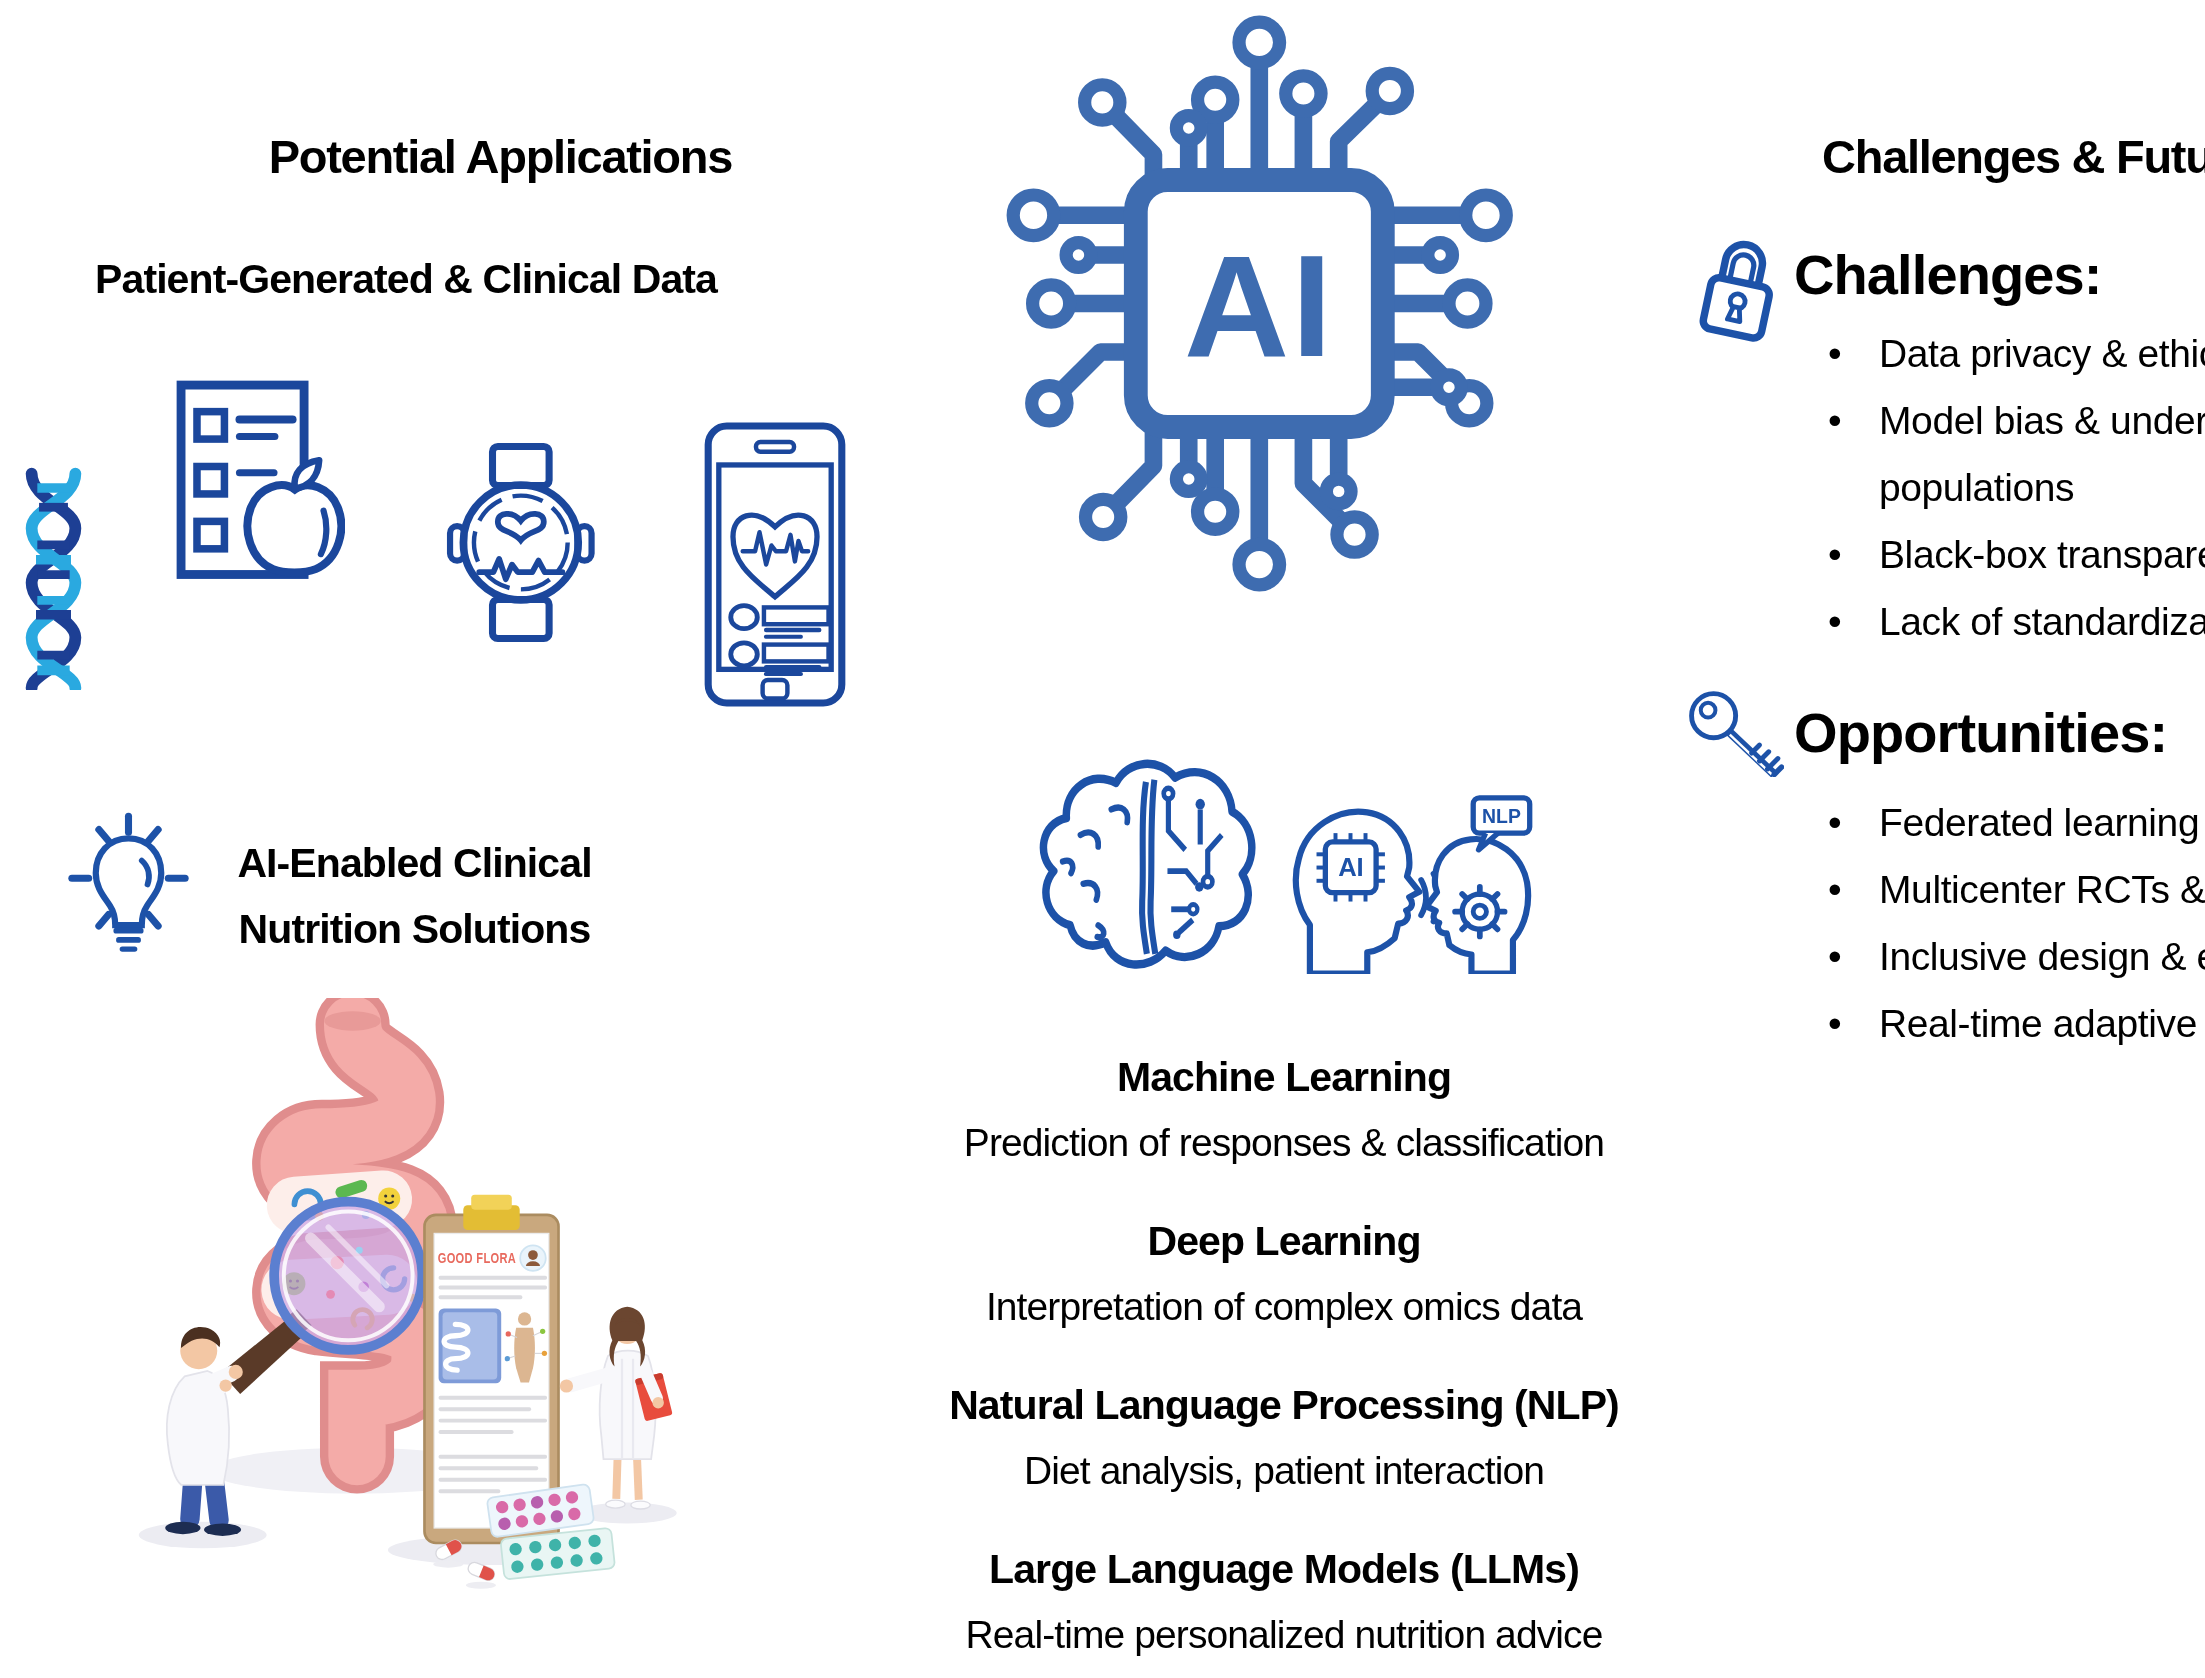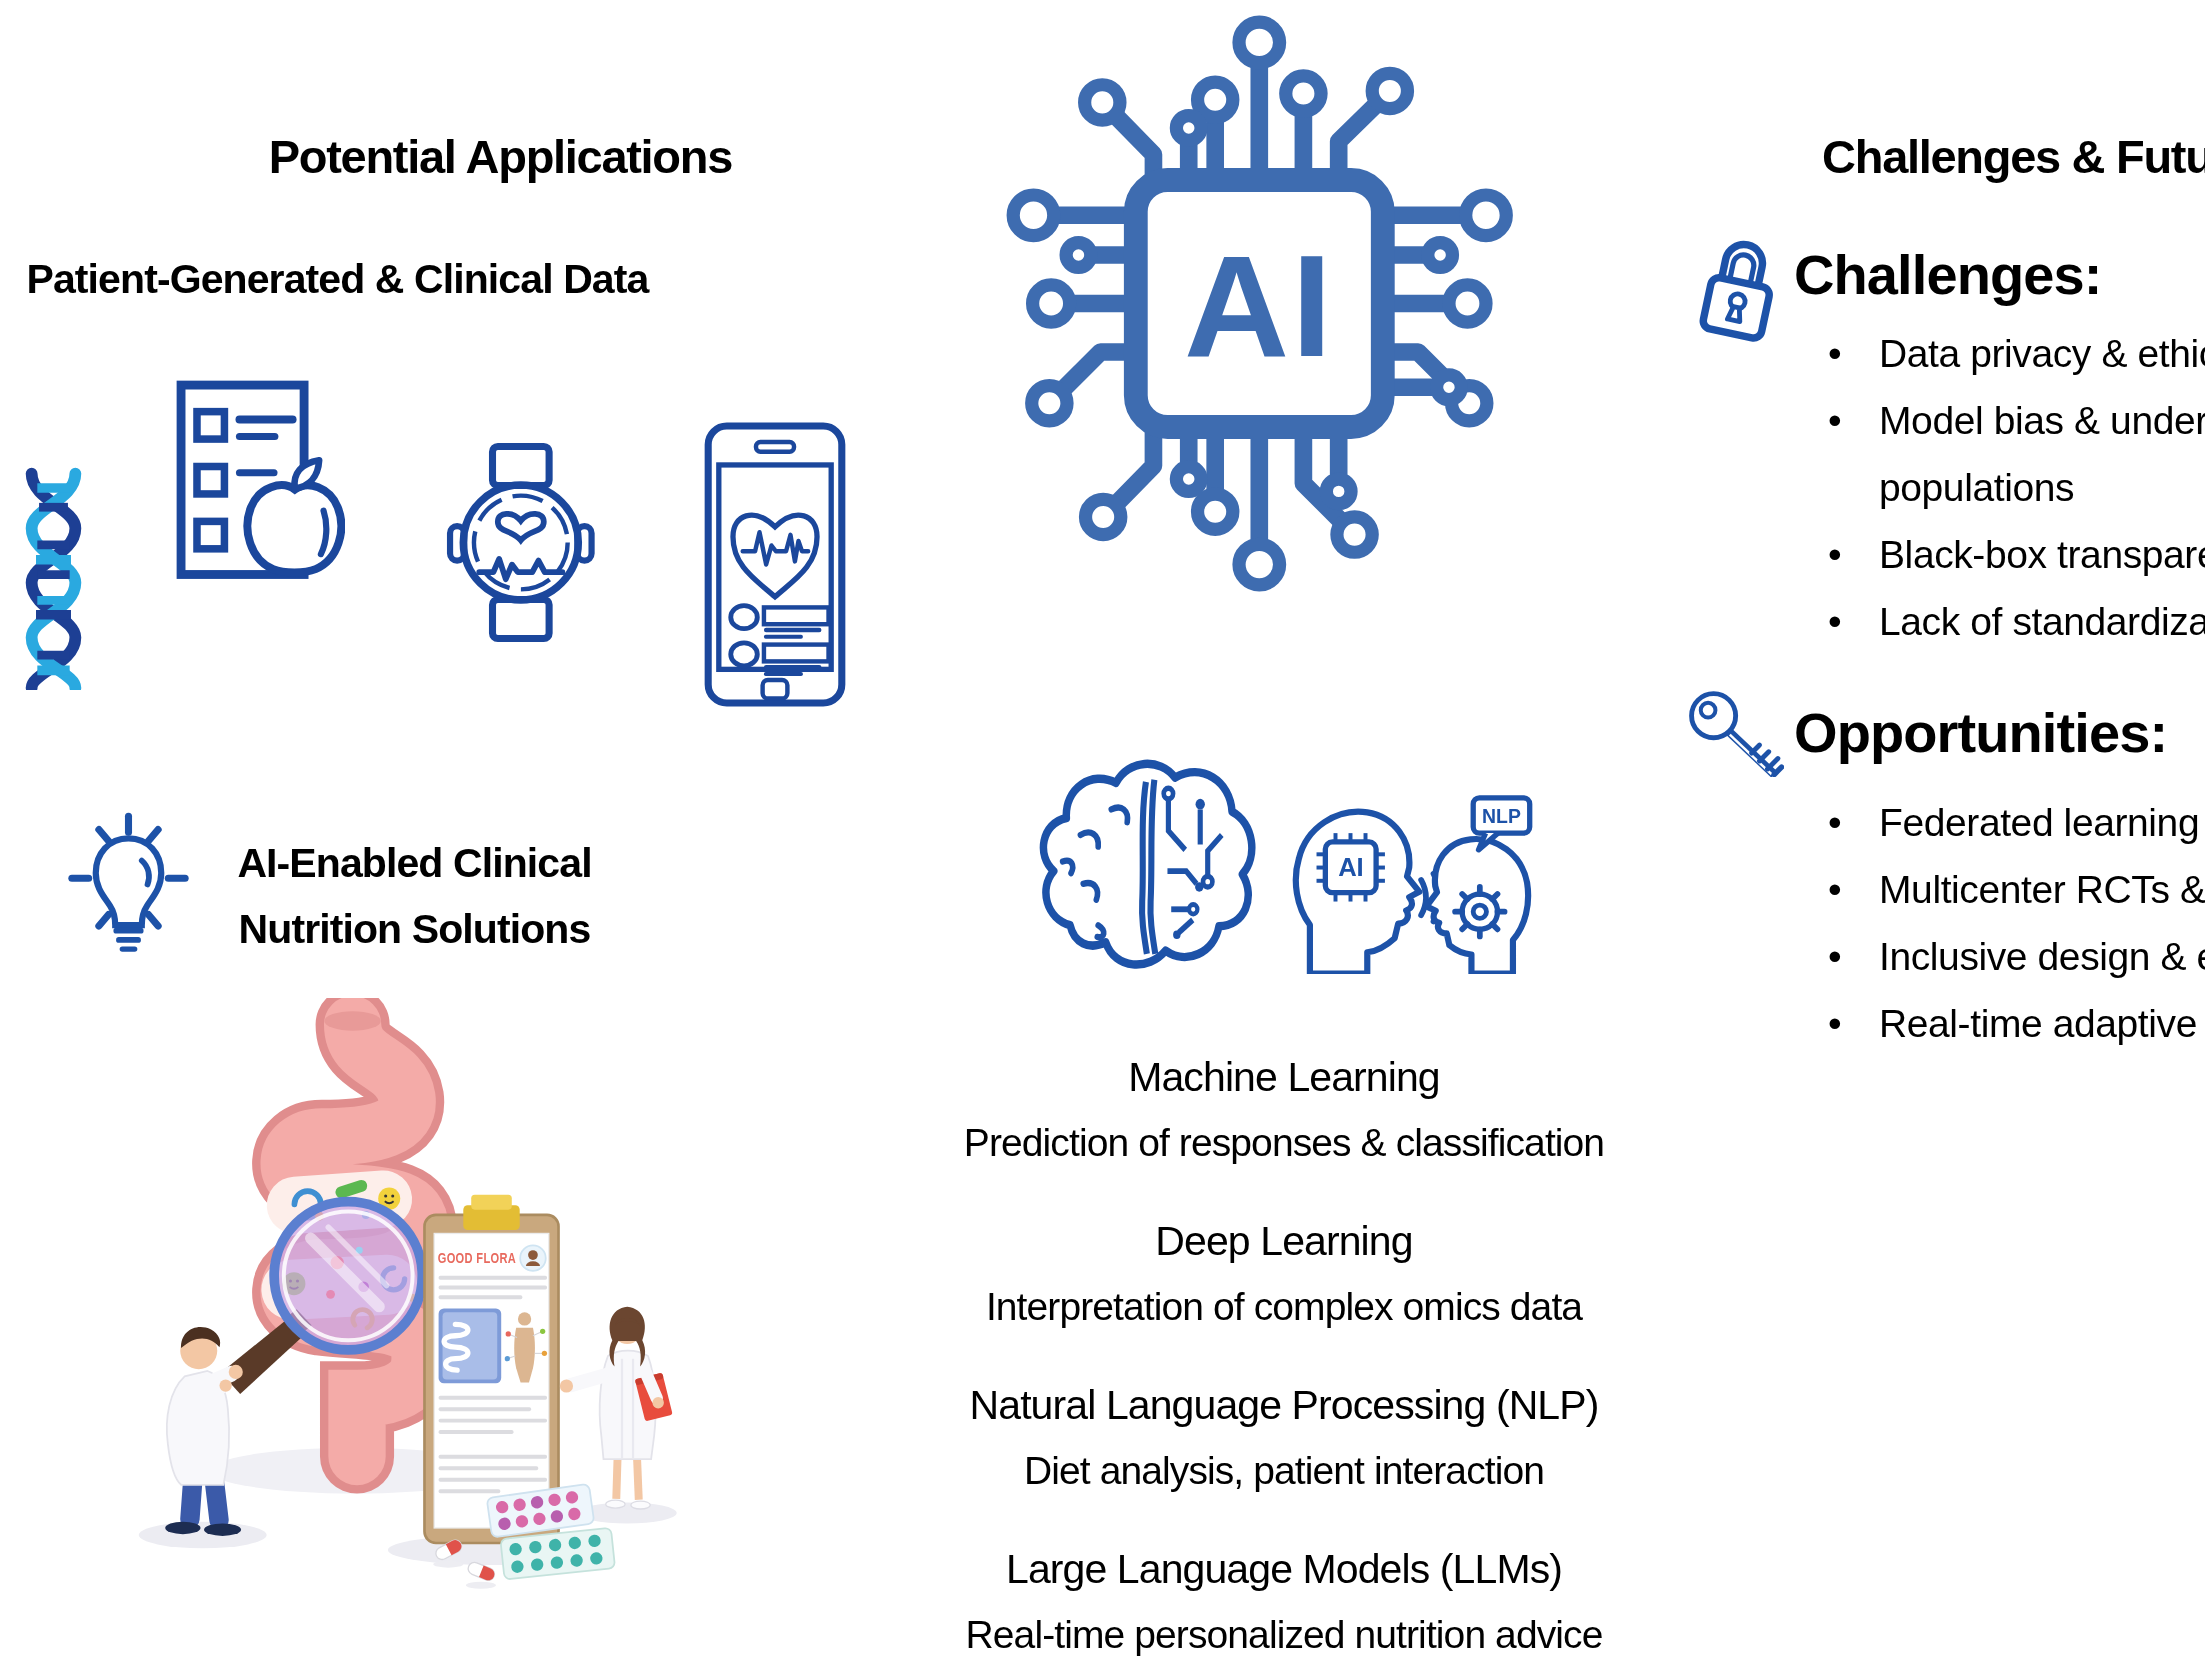--- a/index.html
+++ b/index.html
@@ -1,24 +1,24 @@
 <!DOCTYPE html>
 <html style="font-size:7px"><head>
 <meta charset="utf-8">
 <style>
   html,body{margin:0;padding:0;background:#ffffff;}
   .page{position:relative;width:2605px;height:1679px;background:#ffffff;overflow:hidden;
         font-family:"Liberation Sans",sans-serif;color:#000;}
   .abs{position:absolute;}
   .h1{font-size:47px;font-weight:700;letter-spacing:-1.3px;text-align:right;line-height:1.15;}
-  .h2{font-size:41px;font-weight:700;letter-spacing:-0.9px;line-height:1.2;}
+  .h2{font-size:41px;font-weight:700;letter-spacing:-0.9px;text-align:center;line-height:1.2;}
   .sol{font-size:41px;font-weight:700;letter-spacing:-0.9px;text-align:center;line-height:66px;}
   .methods{width:900px;text-align:center;}
   .m-group{margin-bottom:32px;}
-  .m-title{font-size:41px;font-weight:400;letter-spacing:-0.9px;line-height:66px;white-space:nowrap;}
+  .m-title{font-size:41px;font-weight:700;letter-spacing:-0.9px;line-height:66px;white-space:nowrap;}
   .m-desc{font-size:39px;letter-spacing:-0.9px;line-height:66px;white-space:nowrap;}
   .sec-label{font-size:56px;font-weight:700;letter-spacing:-0.9px;}
   ul.blist{list-style:none;margin:0;padding:0;}
   ul.blist li{position:relative;padding-left:71px;font-size:39px;letter-spacing:-0.4px;line-height:67px;}
   ul.blist li::before{content:"\2022";position:absolute;left:20px;top:0;font-size:39px;}
   ul.blist.nowrap li{white-space:nowrap;}
   svg{display:block;}
   svg text{font-family:"Liberation Sans",sans-serif;}
 </style>
 </head>

